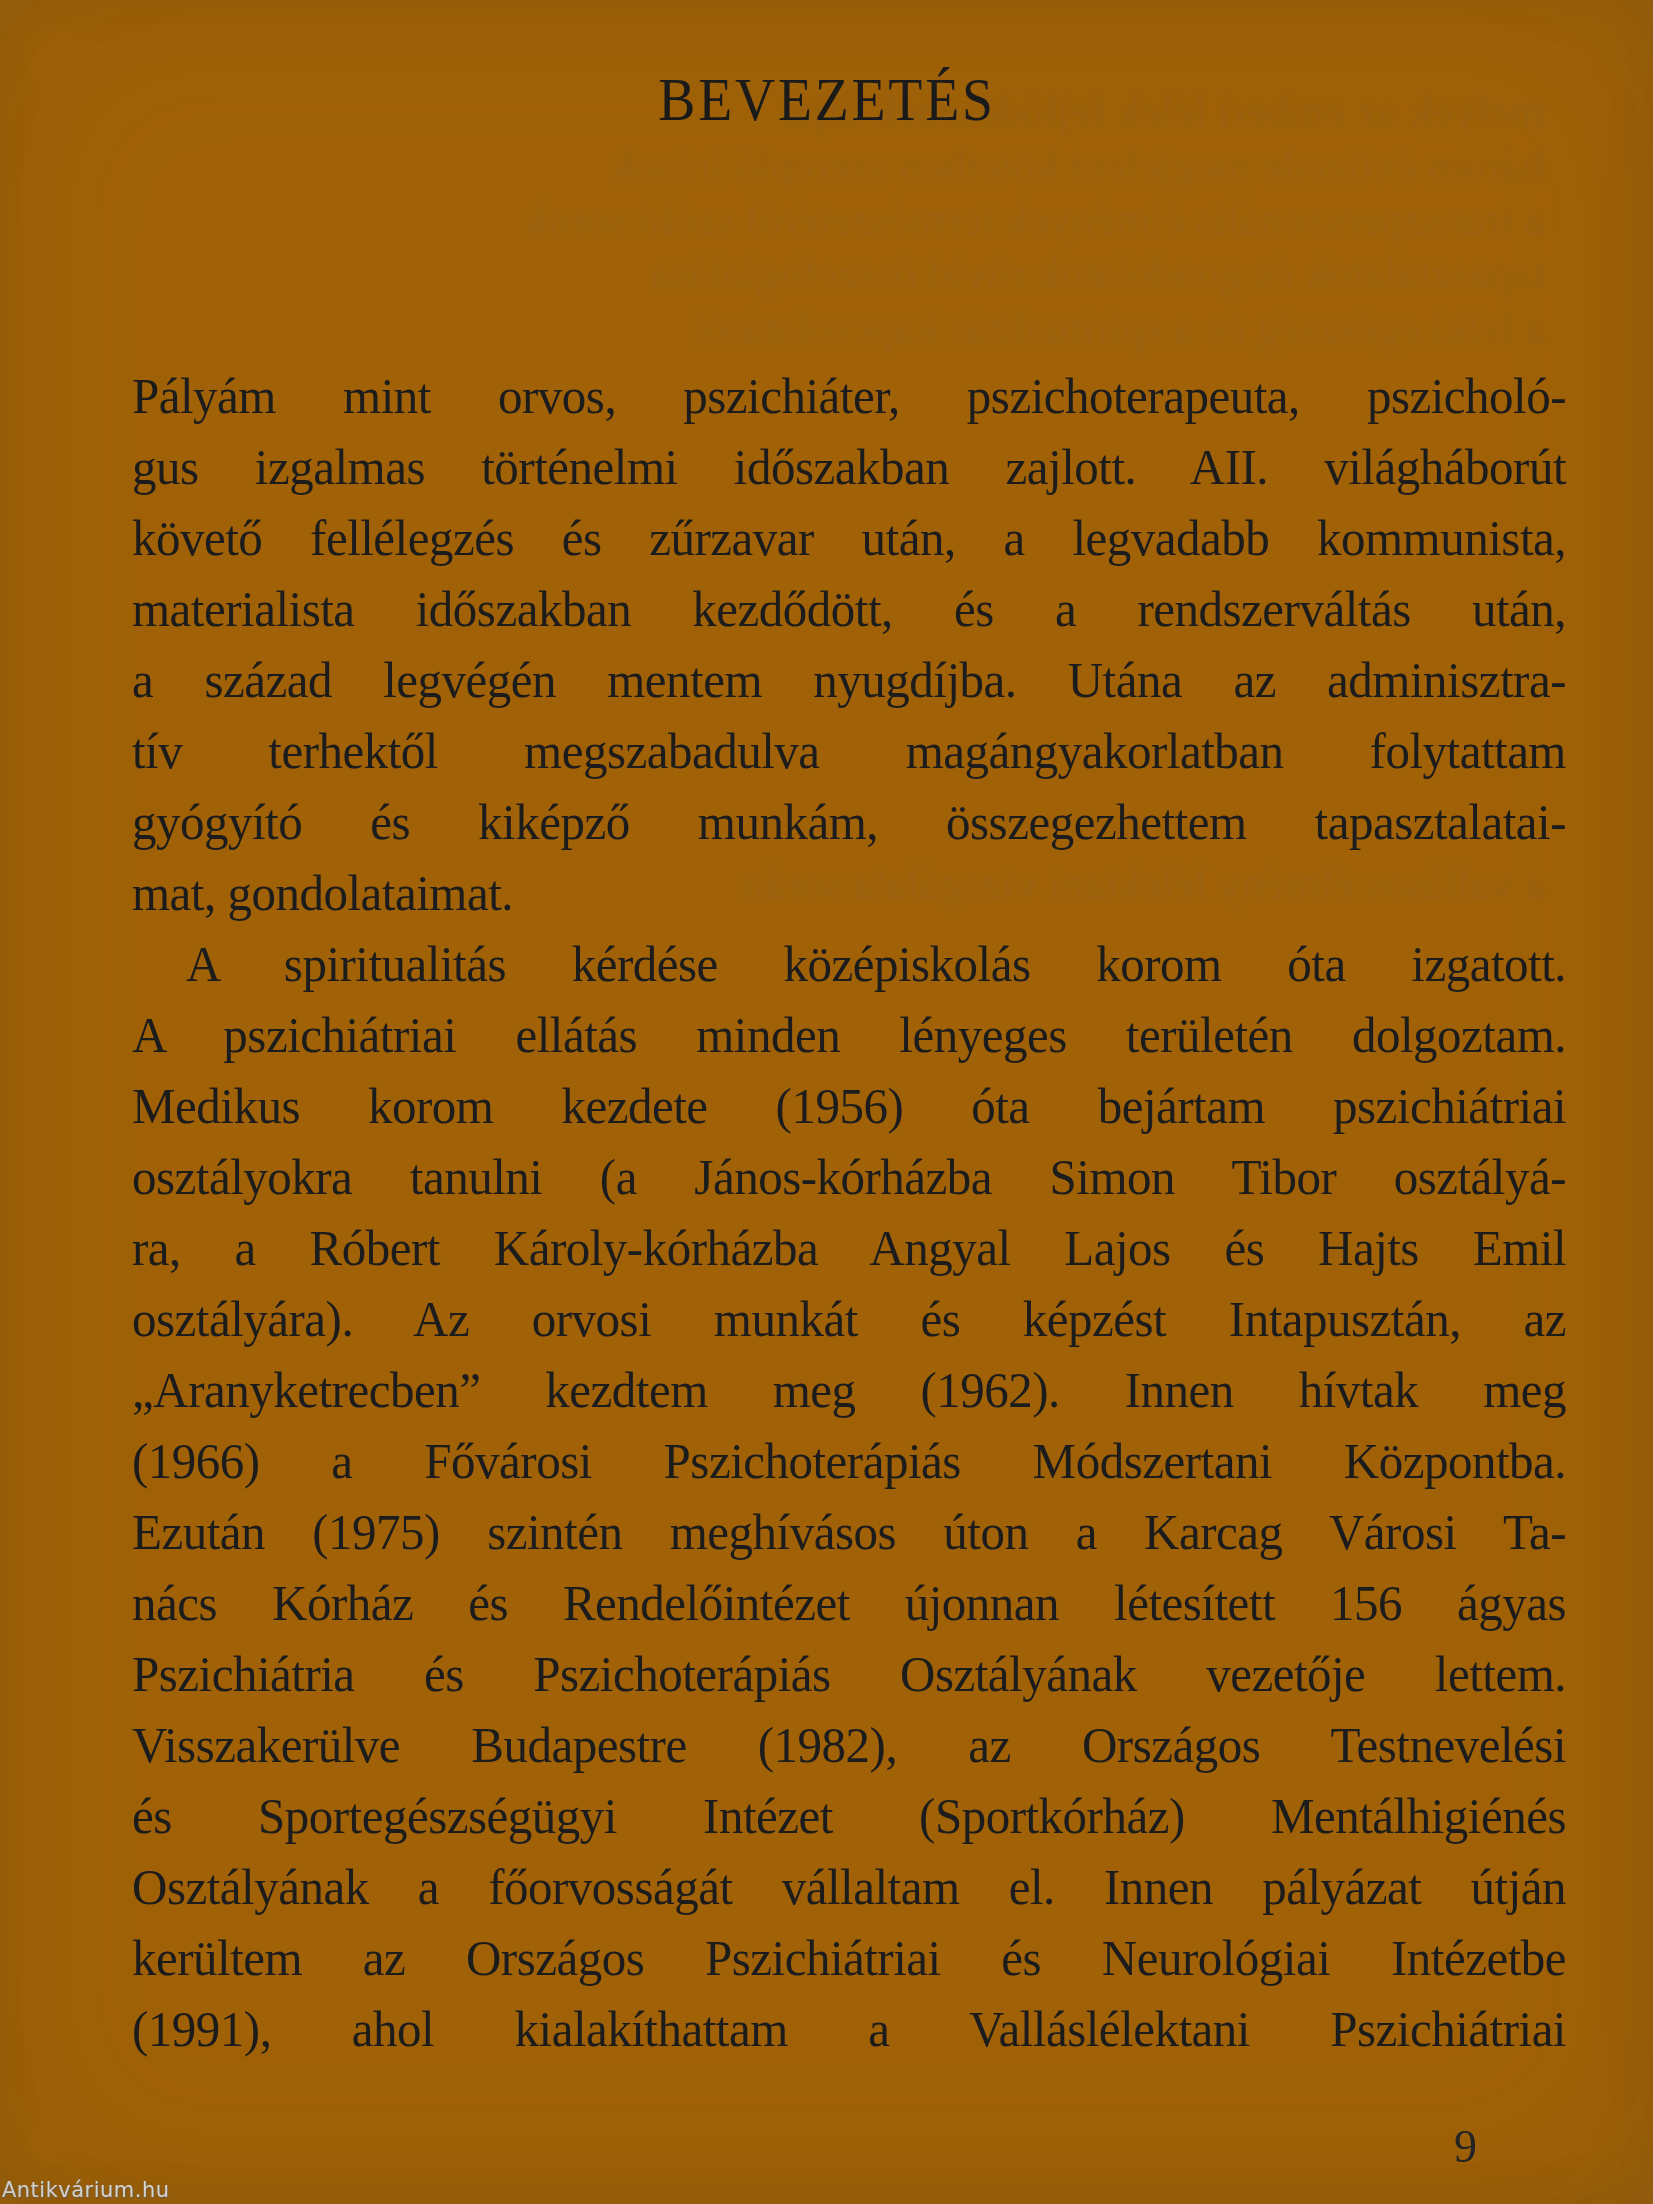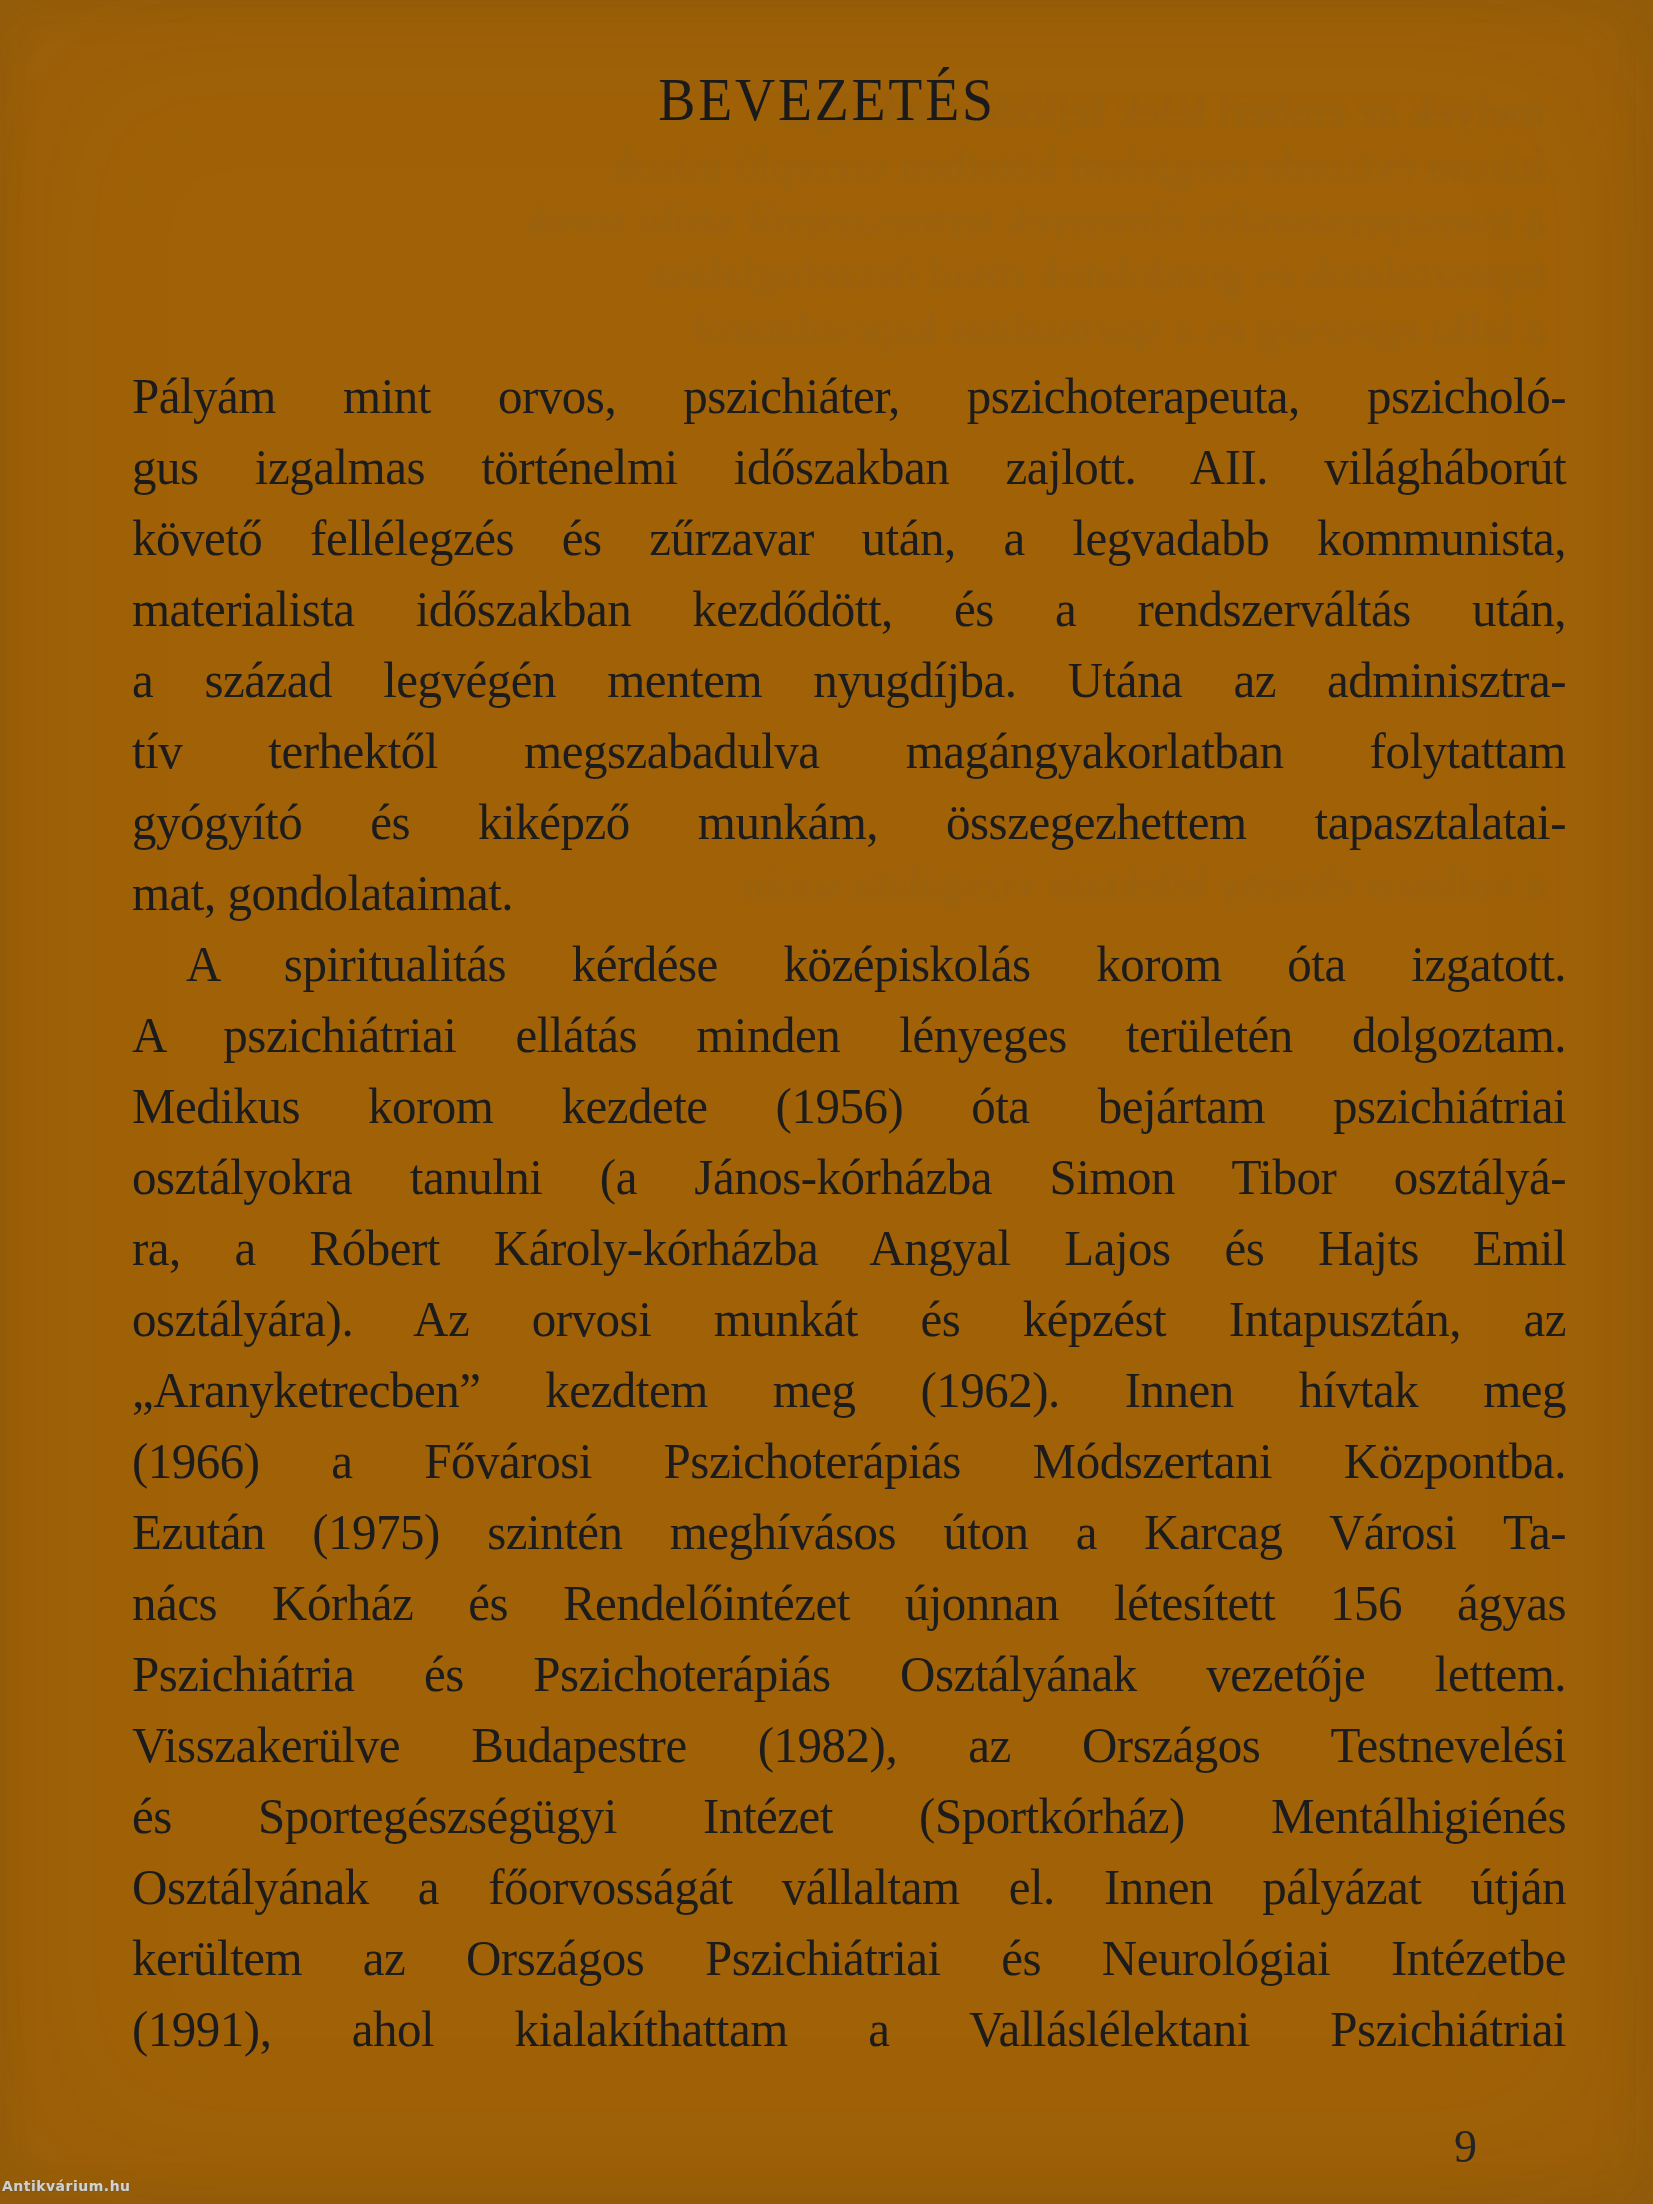--- a/index.html
+++ b/index.html
@@ -91,22 +91,22 @@
     left: 1454px;
     font-size: 46px;
     color: #242424;
   }
 
   .watermark {
     position: absolute;
     top: 2178px;
     left: 1.9px;
     font-family: "DejaVu Sans", "Liberation Sans", sans-serif;
-    font-weight: bold;
-    font-size: 14px;
+    font-weight: normal;
+    font-size: 21px;
     letter-spacing: 0.5px;
     color: rgba(241, 241, 239, 0.9);
     text-shadow: 1px 1px 1px rgba(95, 95, 93, 0.65), -1px 0 1px rgba(120,120,118,0.35);
   }
 </style>
 </head>
 <body>
 
 <div class="page">
 

